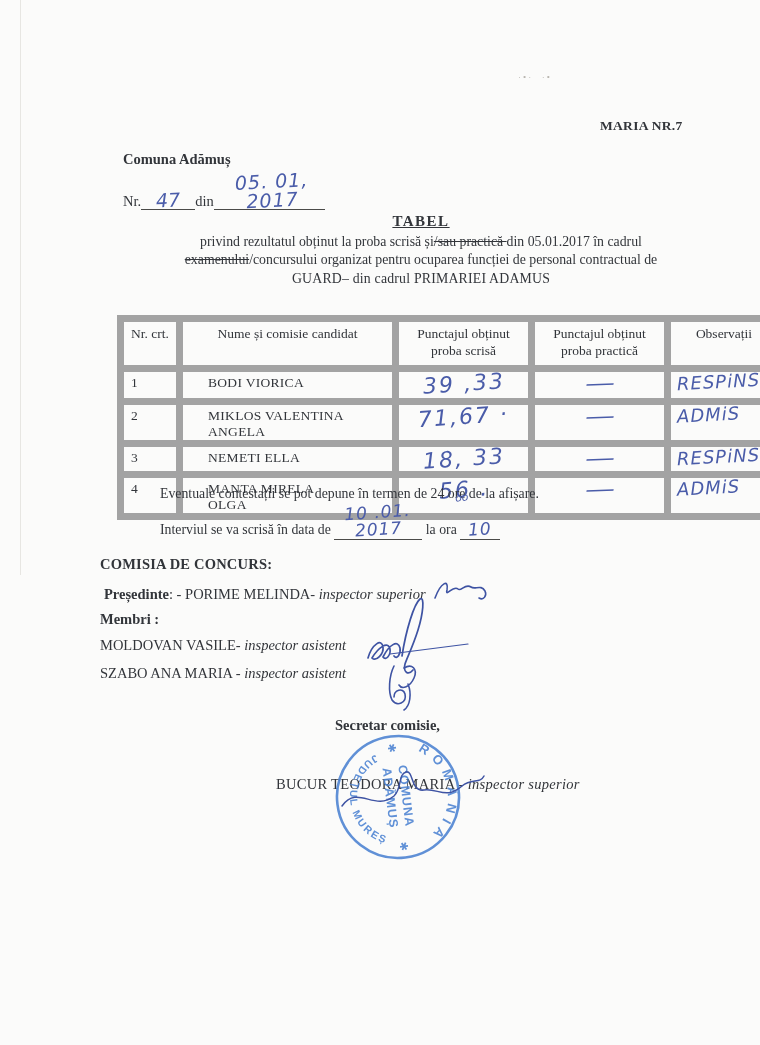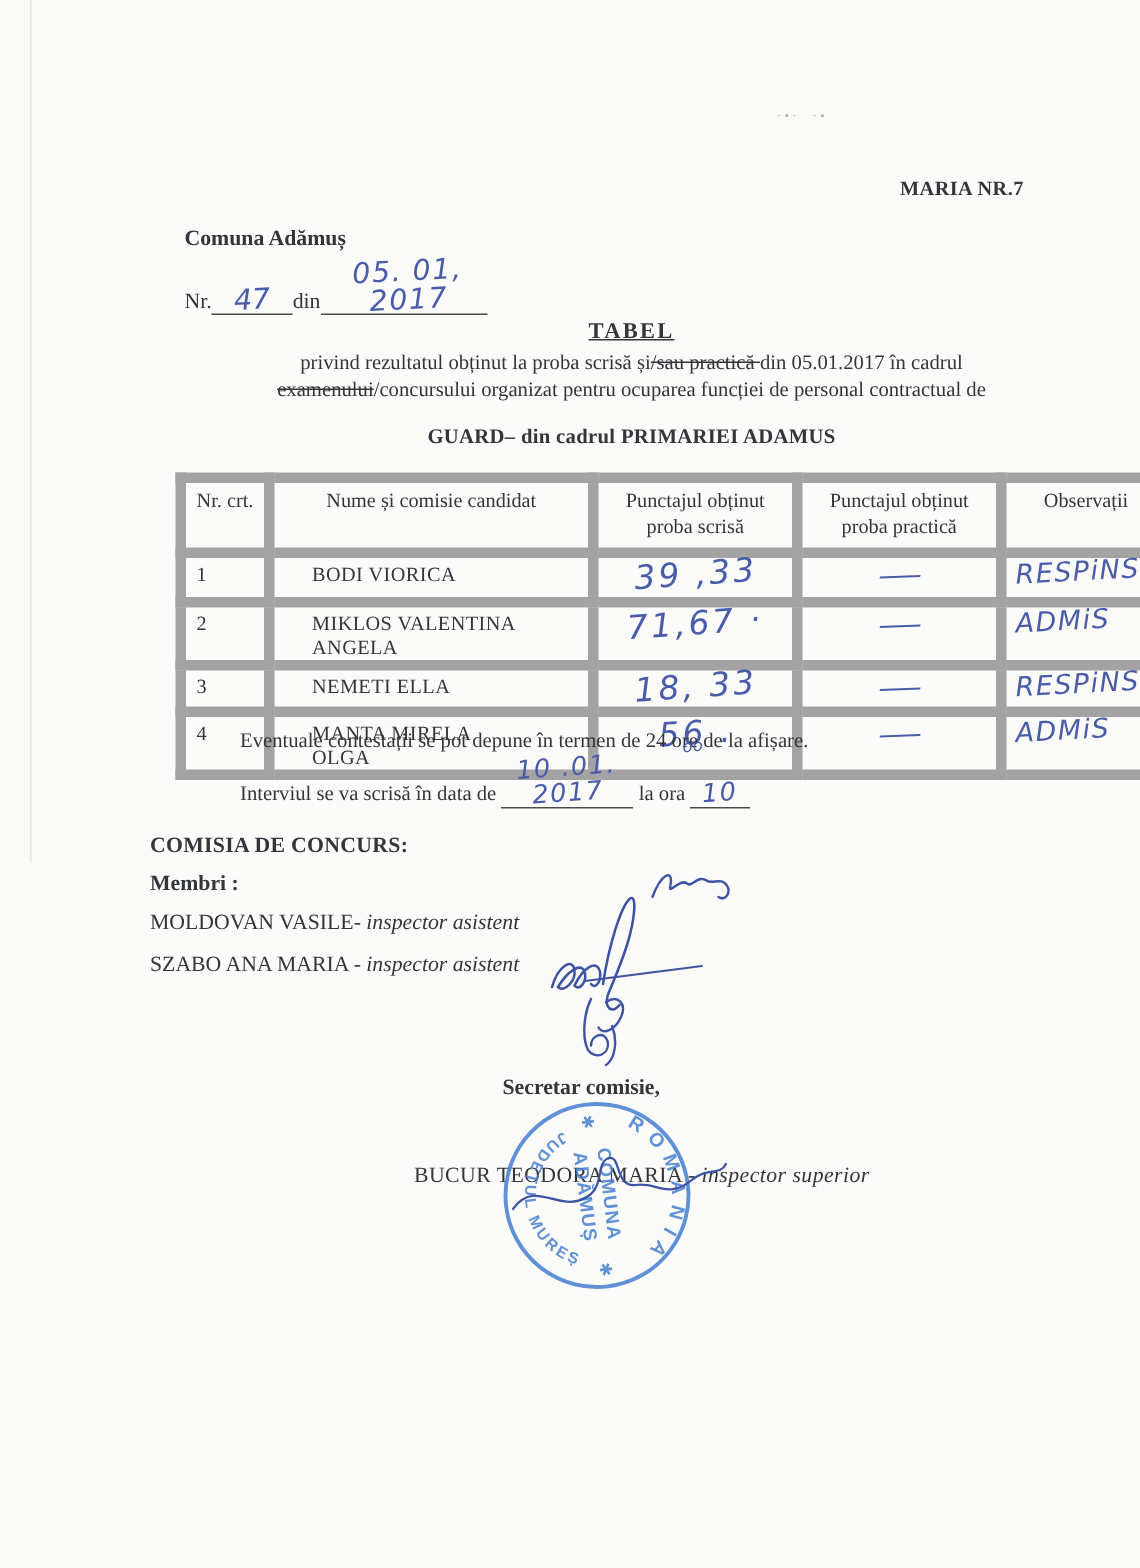--- a/index.html
+++ b/index.html
@@ -29,21 +29,21 @@
     display:inline-block;
     transform:rotate(-2deg);
     line-height:1;
   }
   .hw-nr{font-size:19px;width:46px;margin:0 4px;transform:rotate(-3deg) translateY(2px);}
   .hw-date{font-size:19px;width:106px;margin-left:5px;letter-spacing:1px;transform:rotate(-3deg) translateY(2px);}
   
   .title-block{left:117px;top:212px;width:608px;text-align:center;font-size:13.8px;line-height:18px;}
   .title-block .h{font-weight:bold;font-size:15px;text-decoration:underline;letter-spacing:1.5px;margin-bottom:3px;}
   .strike{text-decoration:line-through;}
-  .bold-line{font-weight:bold;margin-top:13px;letter-spacing:.2px;}
+  .bold-line{font-weight:normal;margin-top:1px;letter-spacing:.2px;}
   
   table.results{left:117px;top:315px;position:absolute;border-collapse:collapse;table-layout:fixed;width:605px;}
   table.results td,table.results th{border:7px solid #a3a3a3;vertical-align:top;font-weight:normal;}
   th .h1,th .h2{display:block;font-size:13.5px;line-height:17px;}
   th{padding:3px 2px 2px;height:38px;}
   td.c-nr{width:48px;padding:3px 0 0 7px;font-size:13.5px;text-align:left;}
   td.c-name{width:205px;padding:3px 45px 0 25px;font-size:13.5px;line-height:16px;letter-spacing:.3px;}
   td.c-score{width:125px;text-align:center;vertical-align:middle;}
   td.c-prac{width:125px;text-align:center;vertical-align:middle;}
   td.c-obs{width:102px;text-align:left;vertical-align:middle;padding-left:6px;}
@@ -158,20 +158,23 @@
     <span>Interviul se va scrisă în data de</span>
     <span class="blank blank-date"><span class="hw hw-inline">10 .01. 2017</span></span>
     <span>la ora</span>
     <span class="blank blank-hour"><span class="hw hw-inline">10</span></span>
   </div>
 </div>
 <span class="abs hw-sup">oo</span>
 
 <div class="abs commission">
   <div class="heading">COMISIA DE CONCURS:</div>
+  <div class="line-pres">
+    <span class="b">Președinte</span><span>: - </span><span>PORIME MELINDA-</span> <span class="it">inspector superior</span>
+  </div>
   <div class="line-membri">Membri :</div>
   <div class="line-m1">
     <span>MOLDOVAN VASILE-</span> <span class="it">inspector asistent</span>
   </div>
   <div class="line-m2">
     <span>SZABO ANA MARIA  -</span> <span class="it">inspector asistent</span>
   </div>
 </div>
 
 <svg class="abs sig" style="left:432px;top:576px;" width="62" height="30" viewBox="0 0 62 30">

